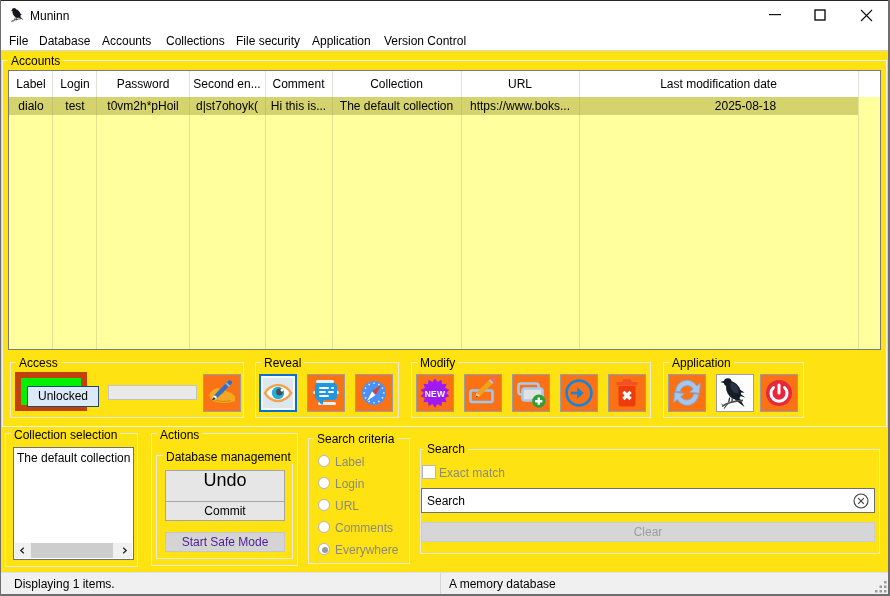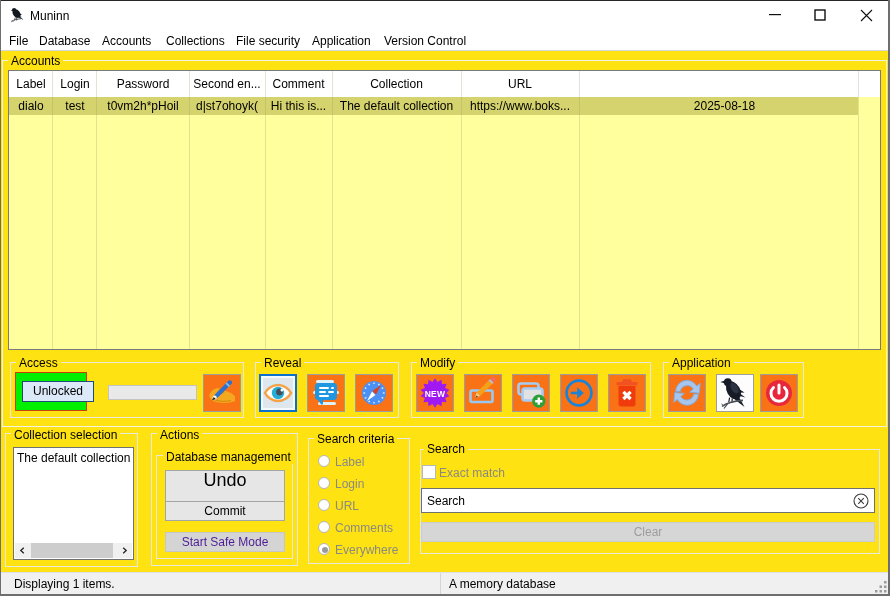--- a/index.html
+++ b/index.html
@@ -73,40 +73,41 @@
   <div class="colsep" style="left:570px;"></div>
   <div class="colsep" style="left:849px;"></div>
 
   <div class="hc" style="left:0px;width:44px;">Label</div>
   <div class="hc" style="left:44px;width:44px;">Login</div>
   <div class="hc" style="left:88px;width:92px;">Password</div>
   <div class="hc" style="left:180px;width:76px;">Second en...</div>
   <div class="hc" style="left:256px;width:67px;">Comment</div>
   <div class="hc" style="left:323px;width:129px;">Collection</div>
   <div class="hc" style="left:452px;width:118px;">URL</div>
+  <div class="hc" style="left:570px;width:279px;">Last modification date</div>
 
   <div class="rc" style="left:0px;width:44px;">dialo</div>
   <div class="rc" style="left:44px;width:44px;">test</div>
   <div class="rc" style="left:88px;width:92px;">t0vm2h*pHoil</div>
   <div class="rc" style="left:180px;width:76px;">d|st7ohoyk(</div>
   <div class="rc" style="left:256px;width:67px;">Hi this is...</div>
   <div class="rc" style="left:323px;width:129px;">The default collection</div>
   <div class="rc" style="left:452px;width:118px;">https://www.boks...</div>
-  <div class="rc" style="left:581px;width:269px;">2025-08-18</div>
+  <div class="rc" style="left:602px;width:269px;">2025-08-18</div>
 </div>
 <style>
   .colsep { position:absolute; top:0; width:1px; height:278px; background:rgba(150,150,115,0.28); }
   .hc { position:absolute; top:0; height:26px; line-height:26px; text-align:center; font-size:12px; color:#000; overflow:hidden; white-space:nowrap; }
   .rc { position:absolute; top:26px; height:18px; line-height:18px; text-align:center; font-size:12px; color:#000; overflow:hidden; white-space:nowrap; }
 </style>
 
 <div class="gb" style="left:10px;top:362px;width:234px;height:56px;"></div>
 <div class="gb-t" style="left:16px;top:356px;">Access</div>
 
-<div class="abs" style="left:15px;top:372px;width:72px;height:39px;background:#00f000;border:1px solid #c2410c;">
+<div class="abs" style="left:15px;top:372px;width:72px;height:39px;background:#00f000;border:6px solid #c2410c;">
   <div class="abs" style="left:6px;top:8px;width:72px;height:21px;background:#dce9f8;border:1px solid #1d4a76;font-size:12px;text-align:center;line-height:19px;color:#000;">Unlocked</div>
 </div>
 
 <div class="abs" style="left:108px;top:385px;width:89px;height:15px;background:#e9e9e9;border:1px solid #c3c3c3;"></div>
 
 <div class="btn" style="left:203px;top:374px;">
 <svg width="32" height="32" viewBox="0 0 32 32">
   <path d="M3.5,17.5 C5.5,13 9.5,10.5 13.5,11.5 L17,13.5 C21.5,14 26.5,16 29,19.5 L29,24 C24,26.5 13,26.5 8,24.5 C4.5,23 3,20.5 3.5,17.5 Z" fill="#f3a81f"></path>
   <path d="M8,22.5 C12,24.5 20,24.8 25,23.5" stroke="#d88c12" stroke-width="1.2" fill="none"></path>
   <path d="M13.5,11.5 C16,11.5 18,13 18.5,15.5 C16.5,17.5 13,18 10.5,16.5" fill="#e09415"></path>

